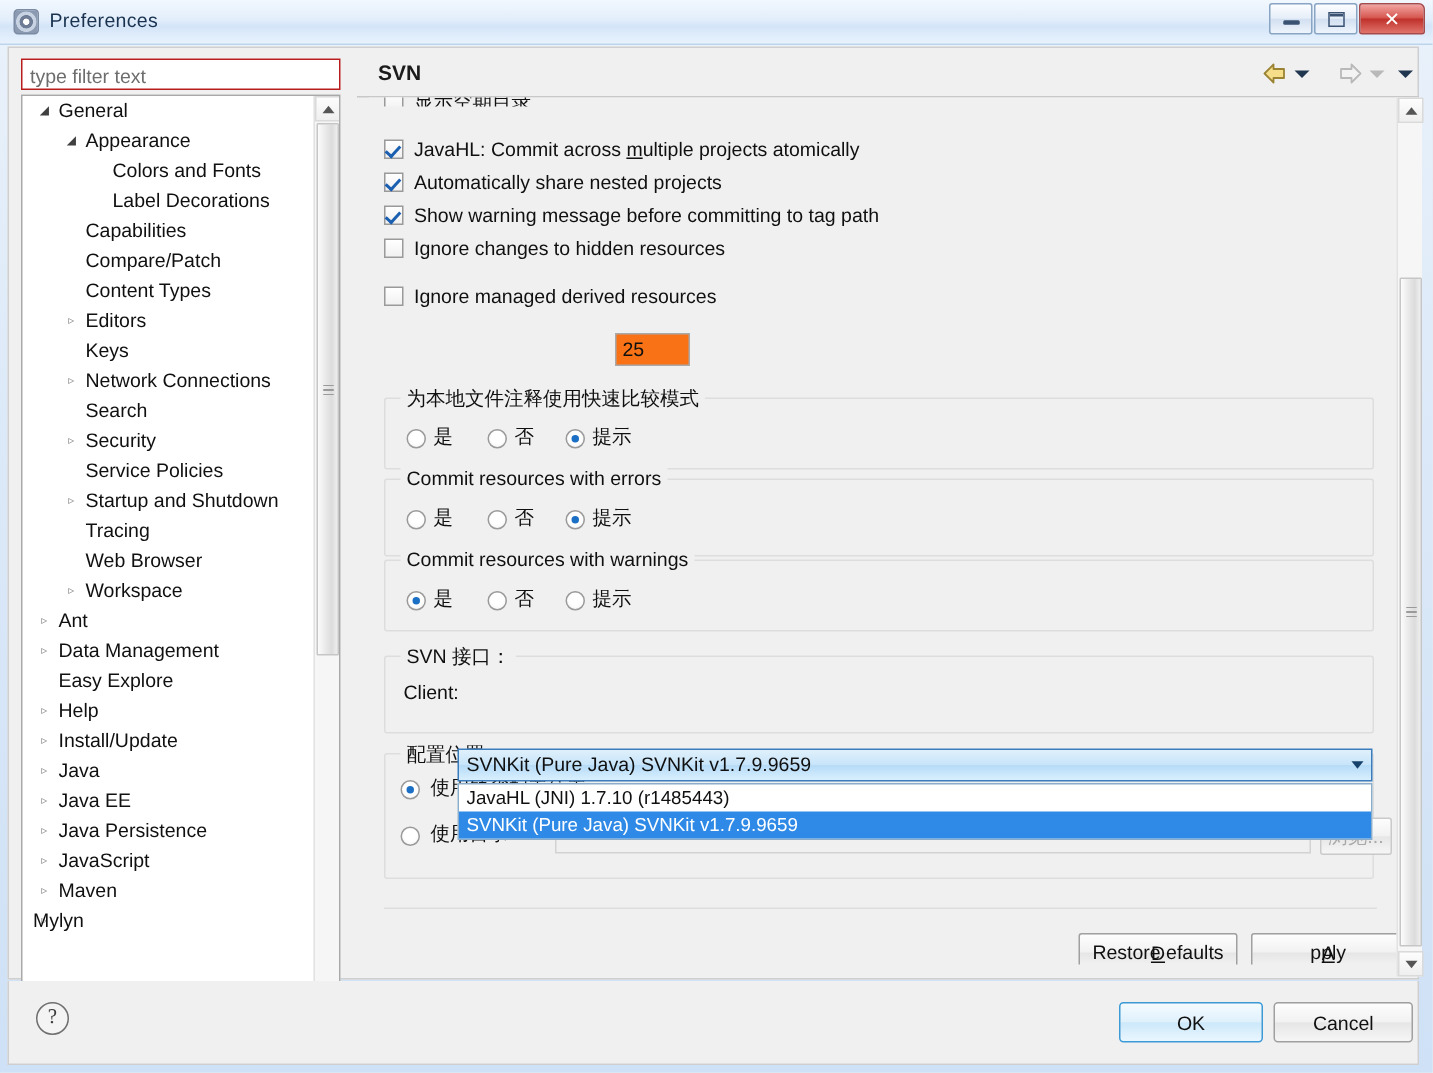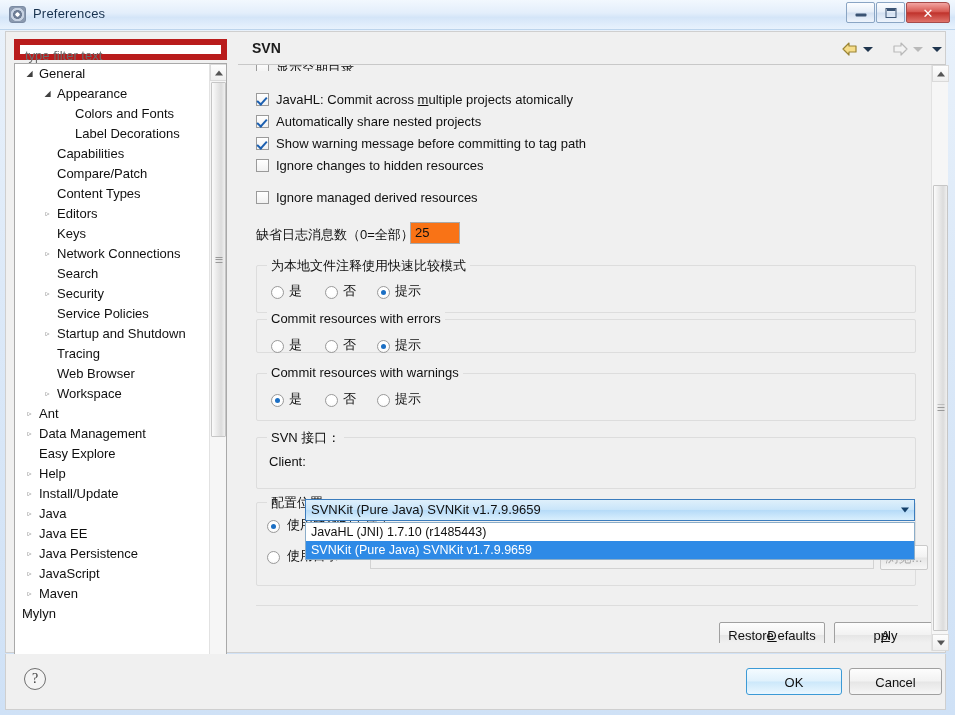--- a/index.html
+++ b/index.html
@@ -69,21 +69,21 @@
   #content-pane {
     position: absolute; left: 0px; top: 0px; width: 941px; height: 622px;
     background: #f0f0f0;
     border: 1px solid #cfcfcf;
     box-sizing: border-box;
   }
 
   
   #filter-input {
     position: absolute; left: 8px; top: 7px; width: 213px; height: 21px;
-    background: #ffffff; border: 6px solid #b91c1c;
+    background: #ffffff; border: 1px solid #b91c1c;
     box-sizing: border-box; font-size: 13px; color: #6d6d6d;
     padding: 2px 0 0 5px; line-height: 17px;
     font-family: "Liberation Sans", sans-serif;
   }
 
   
   #tree-pane {
     position: absolute; left: 8px; top: 31px; width: 213px; height: 617px;
     background: #ffffff; border: 1px solid #a9a9a9; box-sizing: border-box;
     overflow: hidden;
@@ -453,32 +453,31 @@
               <span class="cblabel">Ignore changes to hidden resources</span>
             </div>
             <div class="cbrow" style="left: 10px; top: 70px; width: 560px;">
               <div class="cbox checked"></div>
               <span class="cblabel">Show warning message before committing to tag path</span>
             </div>
             <div class="cbrow" style="left: 10px; top: 124px; width: 560px;">
               <div class="cbox"></div>
               <span class="cblabel">Ignore managed derived resources</span>
             </div>
-            <div style="position: absolute; left: 10px; top: 161px; font-size: 13px; color: rgb(16, 16, 16); white-space: nowrap;">缺省日志消息数（0=全部）</div>
             <div class="textfield" style="left: 164px; top: 157px; width: 50px; height: 22px;">25</div>
             <div class="group" style="left: 10px; top: 200px; width: 660px; height: 48px;">
               <span class="group-title">为本地文件注释使用快速比较模式</span>
               <div class="radio" style="left: 14px; top: 20px;"></div>
               <span class="rlabel" style="left: 32px; top: 16px;">是</span>
               <div class="radio" style="left: 68px; top: 20px;"></div>
               <span class="rlabel" style="left: 86px; top: 16px;">否</span>
               <div class="radio sel" style="left: 120px; top: 20px;"></div>
               <span class="rlabel" style="left: 138px; top: 16px;">提示</span>
             </div>
-            <div class="group" style="left: 10px; top: 254px; width: 660px; height: 34px;">
+            <div class="group" style="left: 10px; top: 254px; width: 660px; height: 52px;">
               <span class="group-title">Commit resources with errors</span>
               <div class="radio" style="left: 14px; top: 20px;"></div>
               <span class="rlabel" style="left: 32px; top: 16px;">是</span>
               <div class="radio" style="left: 68px; top: 20px;"></div>
               <span class="rlabel" style="left: 86px; top: 16px;">否</span>
               <div class="radio sel" style="left: 120px; top: 20px;"></div>
               <span class="rlabel" style="left: 138px; top: 16px;">提示</span>
             </div>
             <div class="group" style="left: 10px; top: 308px; width: 660px; height: 48px;">
               <span class="group-title">Commit resources with warnings</span>

